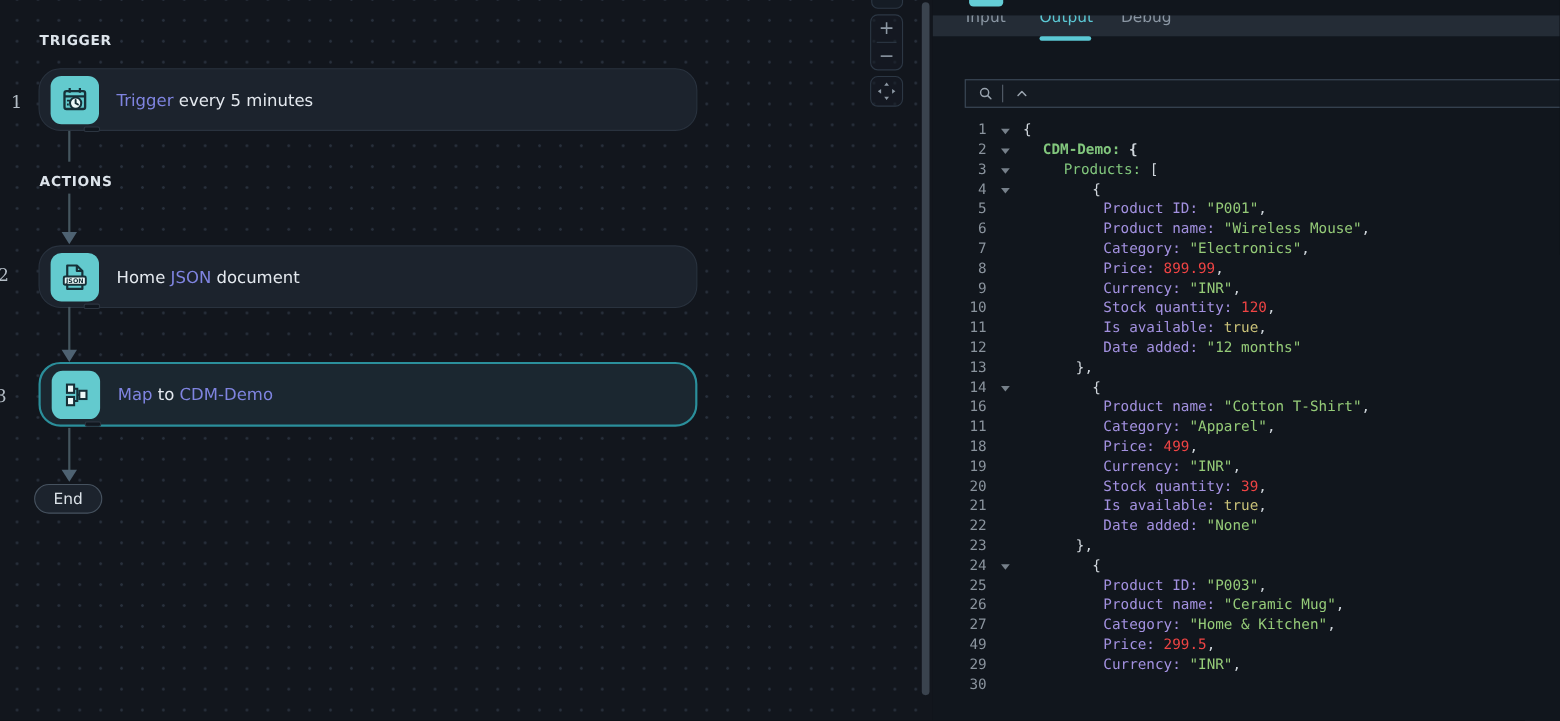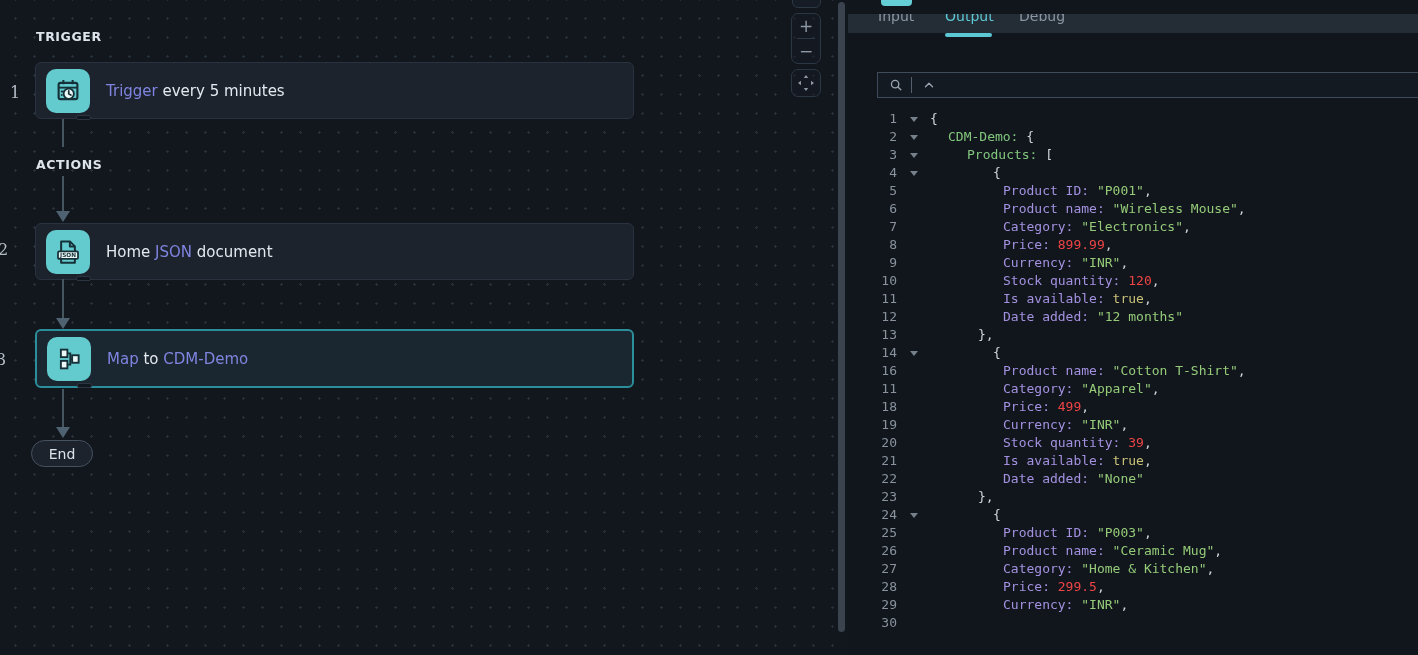--- a/index.html
+++ b/index.html
@@ -12,21 +12,21 @@
   
   #canvas {
     position:absolute; left:0; top:0; width:848px; height:655px;
     background-color:#12161d;
     background-image: radial-gradient(circle, #28303c 1.1px, transparent 1.4px);
     background-size: 19px 19px; background-position: 6px 9px;
   }
   .section-label { position:absolute; color:#dde4eb; font-size:12.5px; font-weight:bold; letter-spacing:0.6px; }
   .node-card {
     position:absolute; left:35px; width:599px; height:57px;
-    background:#1c232d; border:1px solid #29323e; border-radius:6px;
+    background:#1c232d; border:1px solid #29323e; border-radius:20px;
     display:flex; align-items:center; padding:0 10px; cursor:pointer;
   }
   .node-card.selected { background:#1b2730; border:2px solid #2b8f9b; }
   .node-icon {
     width:44px; height:44px; border-radius:10px; background:#63cace;
     display:flex; align-items:center; justify-content:center; flex:none;
   }
   .node-label { margin-left:16px; font-size:15px; color:#e4e9ef; white-space:nowrap; }
   .seg-accent { color:#7f84e0; }
   .seg-plain  { color:#e4e9ef; }
@@ -228,21 +228,21 @@
       <span class="search-divider"></span>
       <span class="search-collapse">
         <svg width="14" height="14" viewBox="0 0 16 16" fill="none">
           <path d="M4 10 L8 6 L12 10" stroke="#9aa4af" stroke-width="1.6" fill="none" stroke-linecap="round" stroke-linejoin="round"></path>
         </svg>
       </span>
     </div>
 
     <div id="code">
         <div class="code-line"><span class="ln">1</span><span class="fold"><span class="fold-tri"></span></span><span class="code-text" style="padding-left: 0px;"><span class="tok-p">{</span></span></div>
-        <div class="code-line"><span class="ln">2</span><span class="fold"><span class="fold-tri"></span></span><span class="code-text" style="padding-left: 18px;"><span class="tok-ok">CDM-Demo: </span><span class="tok-p">{</span></span></div>
+        <div class="code-line"><span class="ln">2</span><span class="fold"><span class="fold-tri"></span></span><span class="code-text" style="padding-left: 18px; font-weight: bold;"><span class="tok-ok">CDM-Demo: </span><span class="tok-p">{</span></span></div>
         <div class="code-line"><span class="ln">3</span><span class="fold"><span class="fold-tri"></span></span><span class="code-text" style="padding-left: 37px;"><span class="tok-ok">Products: </span><span class="tok-p">[</span></span></div>
         <div class="code-line"><span class="ln">4</span><span class="fold"><span class="fold-tri"></span></span><span class="code-text" style="padding-left: 63px;"><span class="tok-p">{</span></span></div>
         <div class="code-line"><span class="ln">5</span><span class="fold"></span><span class="code-text" style="padding-left: 73px;"><span class="tok-k">Product ID: </span><span class="tok-s">"P001"</span><span class="tok-p">,</span></span></div>
         <div class="code-line"><span class="ln">6</span><span class="fold"></span><span class="code-text" style="padding-left: 73px;"><span class="tok-k">Product name: </span><span class="tok-s">"Wireless Mouse"</span><span class="tok-p">,</span></span></div>
         <div class="code-line"><span class="ln">7</span><span class="fold"></span><span class="code-text" style="padding-left: 73px;"><span class="tok-k">Category: </span><span class="tok-s">"Electronics"</span><span class="tok-p">,</span></span></div>
         <div class="code-line"><span class="ln">8</span><span class="fold"></span><span class="code-text" style="padding-left: 73px;"><span class="tok-k">Price: </span><span class="tok-n">899.99</span><span class="tok-p">,</span></span></div>
         <div class="code-line"><span class="ln">9</span><span class="fold"></span><span class="code-text" style="padding-left: 73px;"><span class="tok-k">Currency: </span><span class="tok-s">"INR"</span><span class="tok-p">,</span></span></div>
         <div class="code-line"><span class="ln">10</span><span class="fold"></span><span class="code-text" style="padding-left: 73px;"><span class="tok-k">Stock quantity: </span><span class="tok-n">120</span><span class="tok-p">,</span></span></div>
         <div class="code-line"><span class="ln">11</span><span class="fold"></span><span class="code-text" style="padding-left: 73px;"><span class="tok-k">Is available: </span><span class="tok-b">true</span><span class="tok-p">,</span></span></div>
         <div class="code-line"><span class="ln">12</span><span class="fold"></span><span class="code-text" style="padding-left: 73px;"><span class="tok-k">Date added: </span><span class="tok-s">"12 months"</span></span></div>
@@ -253,18 +253,18 @@
         <div class="code-line"><span class="ln">18</span><span class="fold"></span><span class="code-text" style="padding-left: 73px;"><span class="tok-k">Price: </span><span class="tok-n">499</span><span class="tok-p">,</span></span></div>
         <div class="code-line"><span class="ln">19</span><span class="fold"></span><span class="code-text" style="padding-left: 73px;"><span class="tok-k">Currency: </span><span class="tok-s">"INR"</span><span class="tok-p">,</span></span></div>
         <div class="code-line"><span class="ln">20</span><span class="fold"></span><span class="code-text" style="padding-left: 73px;"><span class="tok-k">Stock quantity: </span><span class="tok-n">39</span><span class="tok-p">,</span></span></div>
         <div class="code-line"><span class="ln">21</span><span class="fold"></span><span class="code-text" style="padding-left: 73px;"><span class="tok-k">Is available: </span><span class="tok-b">true</span><span class="tok-p">,</span></span></div>
         <div class="code-line"><span class="ln">22</span><span class="fold"></span><span class="code-text" style="padding-left: 73px;"><span class="tok-k">Date added: </span><span class="tok-s">"None"</span></span></div>
         <div class="code-line"><span class="ln">23</span><span class="fold"></span><span class="code-text" style="padding-left: 48px;"><span class="tok-p">},</span></span></div>
         <div class="code-line"><span class="ln">24</span><span class="fold"><span class="fold-tri"></span></span><span class="code-text" style="padding-left: 63px;"><span class="tok-p">{</span></span></div>
         <div class="code-line"><span class="ln">25</span><span class="fold"></span><span class="code-text" style="padding-left: 73px;"><span class="tok-k">Product ID: </span><span class="tok-s">"P003"</span><span class="tok-p">,</span></span></div>
         <div class="code-line"><span class="ln">26</span><span class="fold"></span><span class="code-text" style="padding-left: 73px;"><span class="tok-k">Product name: </span><span class="tok-s">"Ceramic Mug"</span><span class="tok-p">,</span></span></div>
         <div class="code-line"><span class="ln">27</span><span class="fold"></span><span class="code-text" style="padding-left: 73px;"><span class="tok-k">Category: </span><span class="tok-s">"Home &amp; Kitchen"</span><span class="tok-p">,</span></span></div>
-        <div class="code-line"><span class="ln">28</span><span class="fold"></span><span class="code-text" style="padding-left: 73px;"><span class="tok-k">Price: </span><span class="tok-n">299.5</span><span class="tok-p">,</span></span></div>
+        <div class="code-line"><span class="ln">49</span><span class="fold"></span><span class="code-text" style="padding-left: 73px;"><span class="tok-k">Price: </span><span class="tok-n">299.5</span><span class="tok-p">,</span></span></div>
         <div class="code-line"><span class="ln">29</span><span class="fold"></span><span class="code-text" style="padding-left: 73px;"><span class="tok-k">Currency: </span><span class="tok-s">"INR"</span><span class="tok-p">,</span></span></div>
         <div class="code-line"><span class="ln">30</span><span class="fold"></span><span class="code-text" style="padding-left: 73px; margin-top: 46px;"><span class="tok-k">Stock quantity: </span><span class="tok-z">0</span><span class="tok-p">,</span></span></div>
       </div>
   </div>
 </div>
 
 </body></html>

